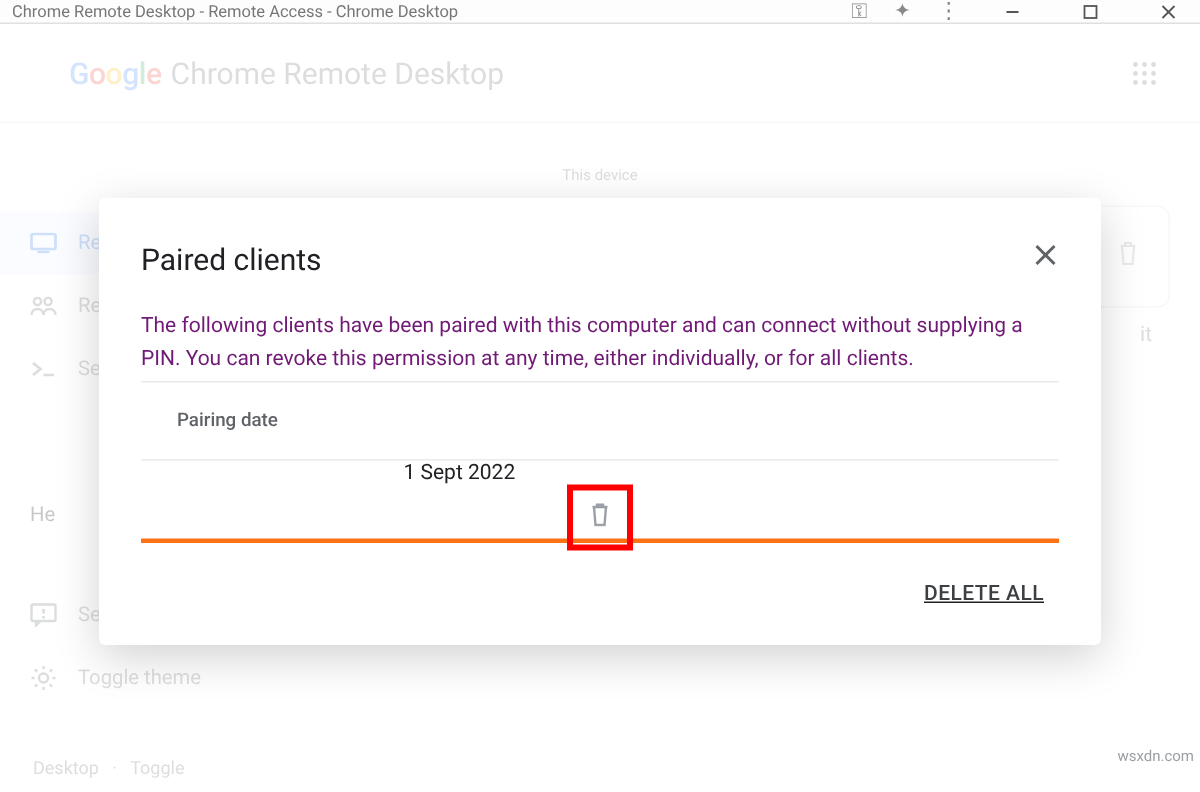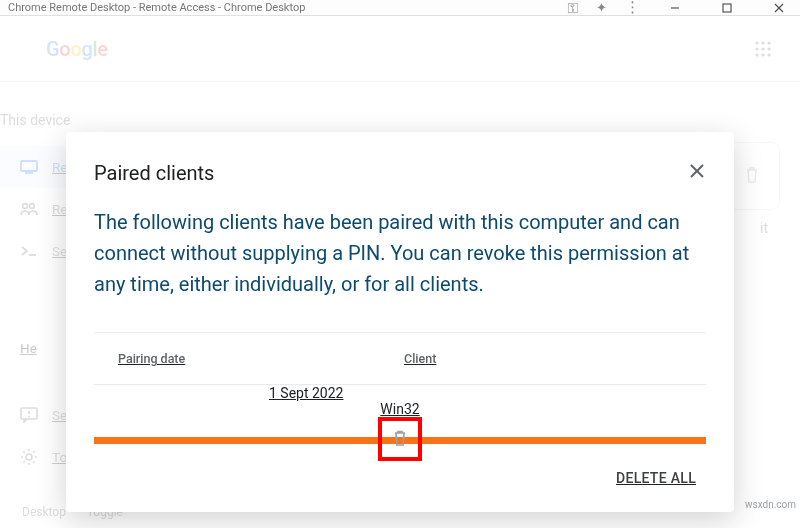--- a/index.html
+++ b/index.html
@@ -14,45 +14,45 @@
 
   .chrome { height: 507px; background: #fff; position: relative; }
   .header { height: 66px; border-bottom: 1px solid #dadce0; display: flex; align-items: center; padding: 0 28px 0 46px; }
   .logo { display: flex; align-items: flex-start; font-size: 20px; }
   .logo-google { font-weight: 500; letter-spacing: -0.3px; }
   .g-b { color: #4285F4; } .g-r { color: #EA4335; } .g-y { color: #FBBC05; } .g-g { color: #34A853; }
   .logo-rest { color: #5f6368; font-weight: 400; margin-left: 6px; }
   .header-spacer { flex: 1; }
   .apps-icon { display:flex; align-items:center; justify-content:center; }
 
-  .section-title { text-align: left; font-size: 14px; font-weight: 400; color: #5f6368; padding: 30px 0 14px 0; }
+  .section-title { text-align: center; font-size: 10px; font-weight: 400; color: #5f6368; padding: 30px 0 14px 0; }
 
   .body-row { display:flex; }
-  .sidebar { width: 80px; padding-top: 4px; text-decoration: underline; }
+  .sidebar { width: 80px; padding-top: 4px; }
   .sb-item { height: 42px; display:flex; align-items:center; gap: 14px; padding-left: 20px; font-size: 13.5px; color: #5f6368; border-radius: 0 20px 20px 0; }
   .sb-item.active { background: #e8f0fe; color: #1a73e8; }
   .sb-item .lbl { overflow: hidden; white-space: nowrap; }
   .sb-sep { height: 68px; }
   .sb-link { color: #000000; padding-left: 20px; font-size: 13.5px; margin-bottom: 38px; }
   .sb-item svg, .sb-item .glyph { flex-shrink:0; }
 
   .card-area { flex:1; padding-right: 20px; }
   .device-card { border: 1px solid #dadce0; border-radius: 8px; height: 68px; display:flex; align-items:center; padding: 0 20px; font-size: 14px; color:#5f6368; }
   .device-card .spacer { flex:1; }
   .trash-pl { color:#9aa0a6; font-size:18px; }
   .edit-txt { color:#5f6368; font-size:14px; margin-top:10px; text-align:right; padding-right:12px;}
 
   .overlay { position:absolute; top:21px; left:0; right:0; bottom:0; background: rgba(255,255,255,0.78); }
 
   .dialog { position:absolute; top:132px; left:66px; width:668px; background:#fff; border-radius:4px; box-shadow: 0 8px 30px rgba(0,0,0,0.18); padding: 28px 28px 18px 28px; }
   .dlg-head { display:flex; align-items:center; }
   .dlg-title { font-size: 20px; color:#202124; font-weight:400; }
   .dlg-close { margin-left:auto; font-size:22px; color:#5f6368; cursor:pointer; }
-  .dlg-desc { font-size: 20px; color:#0c4a6e; margin-top: 22px; line-height: 1.55; }
-  .table { margin-top: 32px; border-top:1px solid #e8eaed; border-bottom:7px solid #f97316;text-decoration:underline; }
+  .dlg-desc { font-size: 14px; color:#701a75; margin-top: 22px; line-height: 1.55; }
+  .table { margin-top: 4px; border-top:1px solid #e8eaed; border-bottom:3px solid #f97316; }
   .thead, .trow { display:flex; align-items:center; height: 52px; font-size: 14px; border-bottom:1px solid #e8eaed; }
   .trow:last-child { border-bottom:none;flex-direction:column; }
   .thead { color:#5f6368; font-weight:500; font-size: 12.5px; }
   .col-date { width: 310px; padding-left: 24px; }
   .col-client { flex:1; }
   .col-act { width: 56px; display:flex; align-items:center; justify-content:center; }
   .trash-box { width:44px; height:44px; border:4px solid #ff0000; display:flex; align-items:center; justify-content:center; }
   .dlg-foot { display:flex; justify-content:flex-end; padding-top:18px;text-decoration:underline; }
   .del-all { font-size: 14px; font-weight:500; color:#3c4043; letter-spacing:0.3px; padding:8px 10px; }
 
@@ -90,20 +90,21 @@
       </div>
   </div>
 </div>
 
 <div class="chrome">
   <div class="header">
     <div class="logo">
       <span class="logo-google">
         <span class="g-b">G</span><span class="g-r">o</span><span class="g-y">o</span><span class="g-b">g</span><span class="g-g">l</span><span class="g-r">e</span>
       </span>
+      <span class="logo-rest">Chrome Remote Desktop</span>
     </div>
     <div class="header-spacer"></div>
     <div class="apps-icon">
       <svg width="18" height="18" viewBox="0 0 18 18">
           <g fill="#5f6368">
             <circle cx="3" cy="3" r="1.6"></circle>
             <circle cx="9" cy="3" r="1.6"></circle>
             <circle cx="15" cy="3" r="1.6"></circle>
             <circle cx="3" cy="9" r="1.6"></circle>
             <circle cx="9" cy="9" r="1.6"></circle>
@@ -201,26 +202,24 @@
       <svg width="18" height="18" viewBox="0 0 18 18">
           <line x1="3" y1="3" x2="15" y2="15" stroke="#5f6368" stroke-width="2"></line>
           <line x1="15" y1="3" x2="3" y2="15" stroke="#5f6368" stroke-width="2"></line>
         </svg>
     </div>
   </div>
   <div class="dlg-desc">The following clients have been paired with this computer and can connect without supplying a PIN. You can revoke this permission at any time, either individually, or for all clients.</div>
   <div class="table">
     <div class="thead">
       <div class="col-date">Pairing date</div>
-      <div class="col-client">Client</div>
       <div class="col-act"></div>
     </div>
     <div class="trow">
       <div class="col-date">1 Sept 2022</div>
-      <div class="col-client">Win32</div>
       <div class="col-act">
         <div class="trash-box">
           <span>
             <svg width="14" height="16" viewBox="0 0 14 16">
                 <path d="M2 3h10M5 3V1.5h4V3M3 3l1 12h6l1-12" fill="none" stroke="#9aa0a6" stroke-width="1.6"></path>
               </svg>
           </span>
         </div>
       </div>
     </div>

